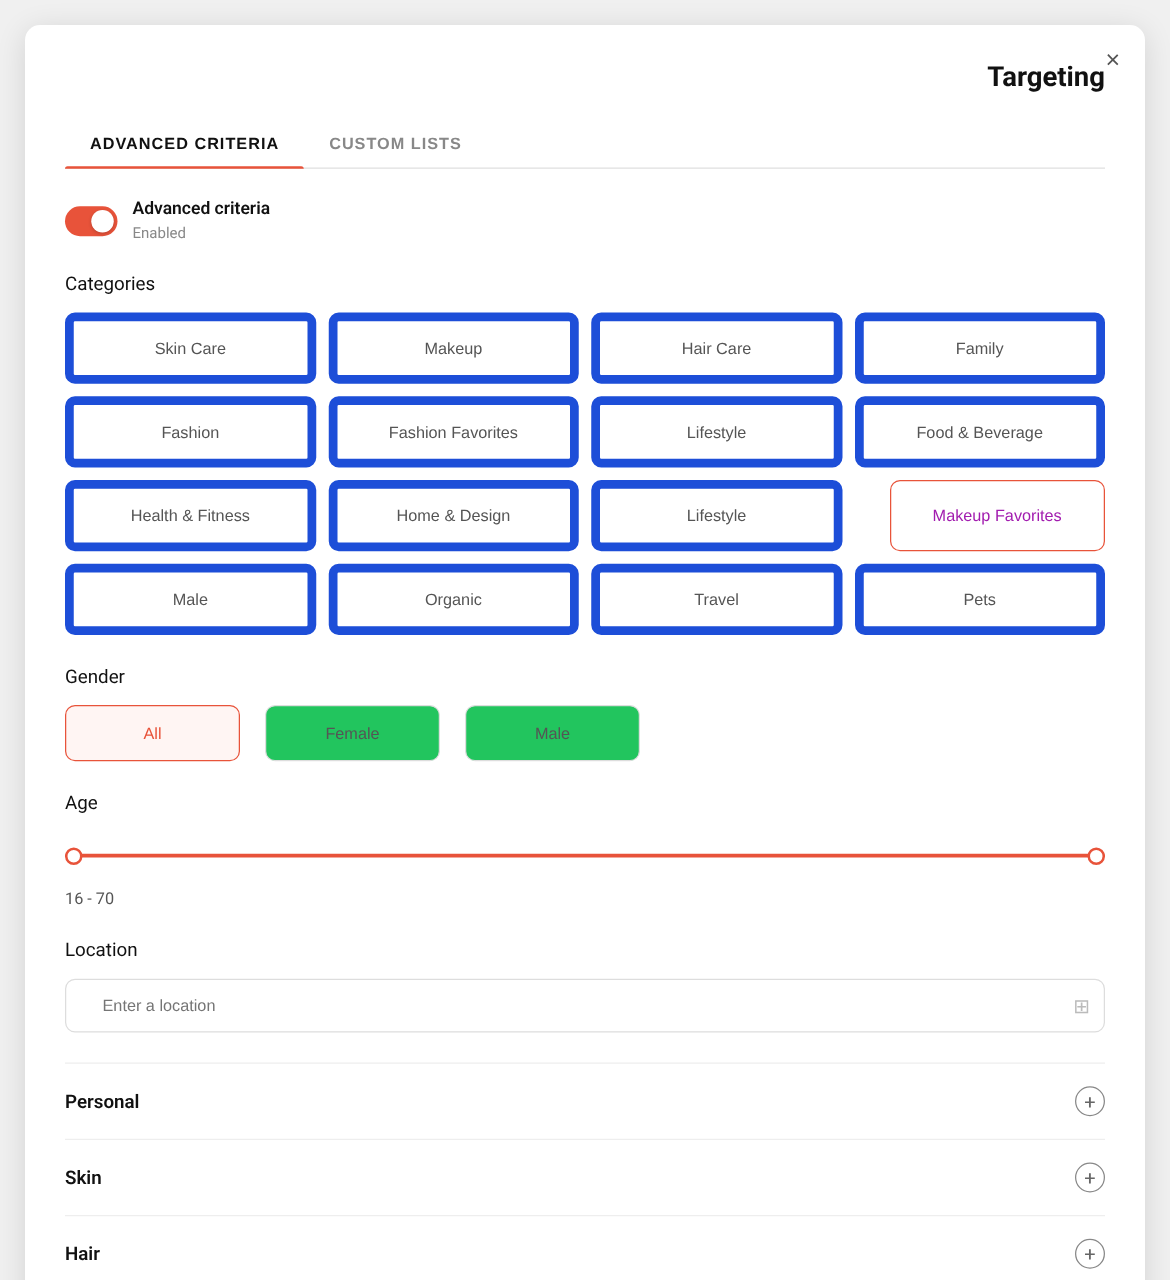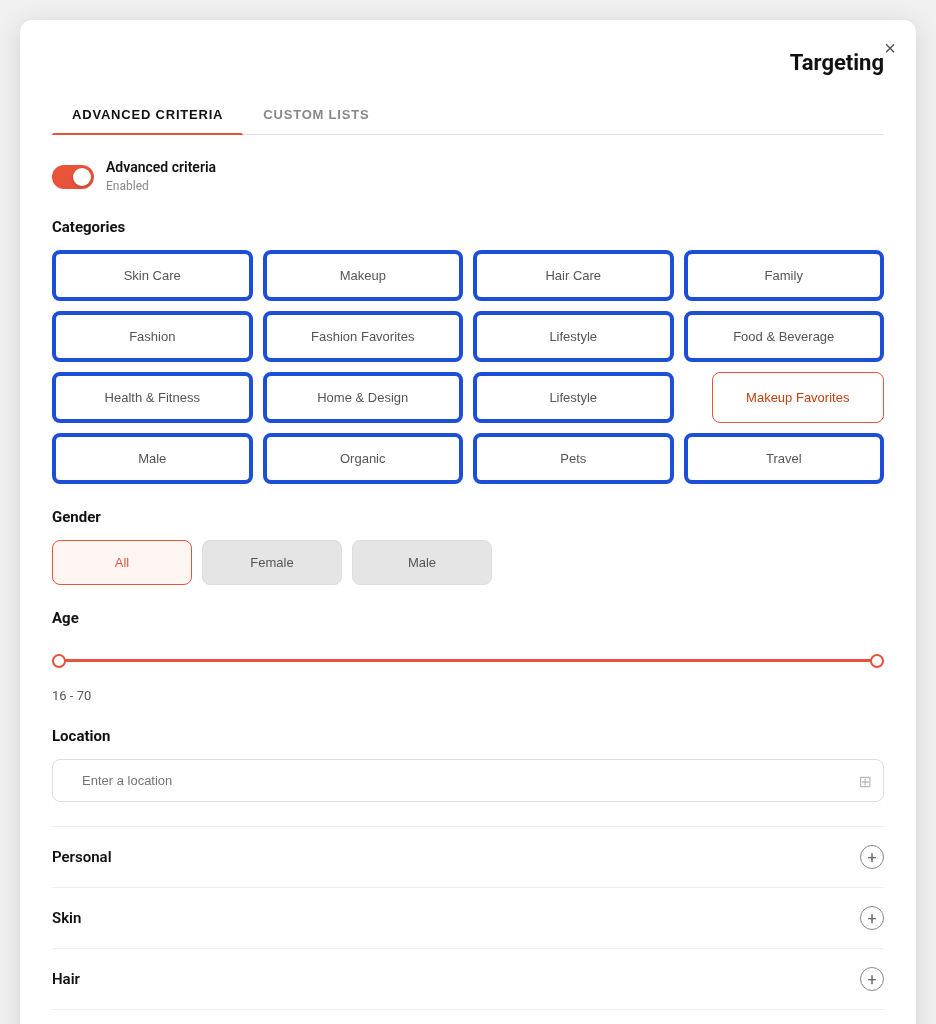--- a/index.html
+++ b/index.html
@@ -64,21 +64,21 @@
       position: absolute;
       bottom: -1px;
       left: 0;
       right: 0;
       height: 2px;
       background: #e8533a;
       border-radius: 2px 2px 0 0;
     }
     .section-label {
       font-size: 15px;
-      font-weight: 700;
+      font-weight: 400;
       color: #111;
       margin-bottom: 14px;
     }
     .toggle-row {
       display: flex;
       align-items: center;
       gap: 12px;
       margin-bottom: 24px;
     }
     .toggle {
@@ -113,51 +113,51 @@
     }
     .categories-section {
       margin-bottom: 24px;
     }
     .categories-grid {
       display: grid;
       grid-template-columns: repeat(4, 1fr);
       gap: 10px;
     }
     .category-btn {
-      border: 4px solid #1d4ed8;
+      border: 7px solid #1d4ed8;
       border-radius: 8px;
       padding: 14px 10px;
       font-size: 13px;
       color: #555;
       text-align: center;
       cursor: pointer;
       background: #fff;
       transition: all 0.15s;
     }
     .category-btn.selected {
       border: 1.5px solid #e8533a;
-      color: #c2410c;
+      color: #a21caf;
       background: #fff;
       margin-left: 28px;
     }
     .gender-section {
       margin-bottom: 24px;
     }
     .gender-grid {
       display: flex;
-      gap: 10px;
+      gap: 20px;
     }
     .gender-btn {
       border: 1px solid #ddd;
       border-radius: 8px;
       padding: 14px 30px;
       font-size: 13px;
       color: #555;
       cursor: pointer;
-      background: #e5e5e5;
+      background: #22c55e;
       min-width: 140px;
       text-align: center;
     }
     .gender-btn.selected {
       border: 1.5px solid #e8533a;
       color: #e8533a;
       background: #fff5f3;
     }
     .age-section {
       margin-bottom: 24px;
@@ -278,22 +278,22 @@
         <button class="category-btn">Fashion</button>
         <button class="category-btn">Fashion Favorites</button>
         <button class="category-btn">Lifestyle</button>
         <button class="category-btn">Food &amp; Beverage</button>
         <button class="category-btn">Health &amp; Fitness</button>
         <button class="category-btn">Home &amp; Design</button>
         <button class="category-btn">Lifestyle</button>
         <button class="category-btn selected">Makeup Favorites</button>
         <button class="category-btn">Male</button>
         <button class="category-btn">Organic</button>
+        <button class="category-btn">Travel</button>
         <button class="category-btn">Pets</button>
-        <button class="category-btn">Travel</button>
       </div>
   </div>
 
   <div class="gender-section">
     <div class="section-label">Gender</div>
     <div class="gender-grid" id="gender-grid">
     <button class="gender-btn selected">All</button>
         <button class="gender-btn">Female</button>
         <button class="gender-btn">Male</button>
       </div>

